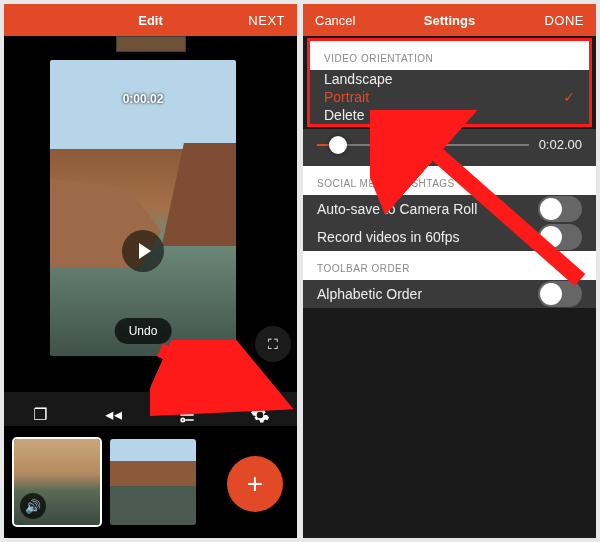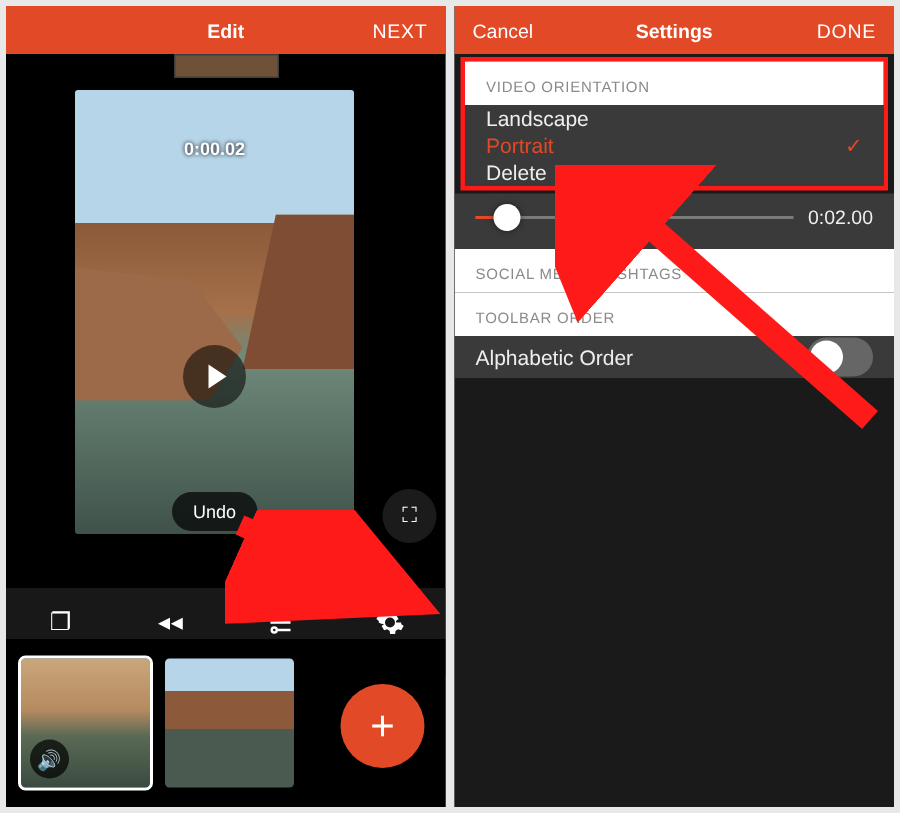--- a/index.html
+++ b/index.html
@@ -14,21 +14,21 @@
   .hdr .right { font-weight: 400; letter-spacing: 0.5px; }
   
   .left-body { position: relative; height: calc(100% - 32px); background:#000; }
   .thumb-strip-top { position:absolute; top:0; left:50%; transform:translateX(-50%); width:70px; height:16px; background:#7a5a3c; opacity:0.9; border:1px solid #444; }
   .preview { position:absolute; top:24px; left:46px; width:186px; height:296px; background: linear-gradient(to bottom, #b6d5e8 0%, #b6d5e8 30%, #8c5a3a 30%, #a5704a 50%, #6f8a7a 60%, #3f524a 100%); border-radius:2px; }
   .canyon-shape { position:absolute; left:0; top:40%; width:60%; height:30%; background:#9c6a48; clip-path: polygon(0 0, 70% 10%, 100% 60%, 80% 100%, 0 100%); }
   .canyon-shape2 { position:absolute; right:0; top:28%; width:40%; height:35%; background:#7f4d33; clip-path: polygon(30% 0, 100% 0, 100% 100%, 0 100%); }
   .timestamp { position:absolute; top:32px; left:50%; transform:translateX(-50%); color:#fff; font-size:12px; font-weight:600; text-shadow:0 0 3px #000; }
   .play-circle { position:absolute; top:170px; left:50%; transform:translateX(-50%); width:42px; height:42px; border-radius:50%; background:rgba(0,0,0,0.55); display:flex; align-items:center; justify-content:center; cursor:pointer; }
   .play-triangle { width:0; height:0; border-left:12px solid #fff; border-top:8px solid transparent; border-bottom:8px solid transparent; margin-left:3px; }
-  .undo-del { position:absolute; bottom:2px; left:50%; transform:translateX(-50%); display:flex; gap:24px; }
+  .undo-del { position:absolute; bottom:12px; left:50%; transform:translateX(-50%); display:flex; gap:24px; }
   .pill { background:rgba(0,0,0,0.7); color:#fff; font-size:12px; padding:6px 14px; border-radius:20px; cursor:pointer; }
   .fullscreen-btn { position:absolute; right:6px; top:290px; width:36px; height:36px; border-radius:50%; background:rgba(30,30,30,0.9); display:flex; align-items:center; justify-content:center; cursor:pointer; }
   .fs-icon::before { content:"⛶"; color:#fff; font-size:14px; }
   
   .toolbar { position:absolute; top:356px; left:0; right:0; height:58px; background:#181818; display:flex; }
   .tool { flex:1; color:#ccc; display:flex; flex-direction:column; align-items:center; justify-content:center; gap:4px; font-size:8px; letter-spacing:0.5px; cursor:pointer; }
   .tool svg, .tool .glyph { width:20px; height:20px; display:flex; align-items:center; justify-content:center; font-size:16px; color:#fff; }
   
   .clips { position:absolute; bottom:0; left:0; right:0; height:112px; background:#000; display:flex; align-items:center; gap:10px; padding:8px 10px; }
   .clip { width:86px; height:86px; background:#5a4a3a; border-radius:3px; position:relative; }
@@ -155,20 +155,34 @@
       <div class="slider-row">
         <div class="slider">
           <div class="slider-fill"></div>
           <div class="slider-thumb"></div>
         </div>
         <span class="slider-val">0:02.00</span>
       </div>
 
       <div class="section-header">SOCIAL MEDIA HASHTAGS</div>
 
+      <div class="group">
+        <div class="row">
+          <span>Auto-save to Camera Roll</span>
+          <div class="toggle">
+              <div class="knob"></div>
+            </div>
+        </div>
+        <div class="row">
+          <span>Record videos in 60fps</span>
+          <div class="toggle">
+              <div class="knob"></div>
+            </div>
+        </div>
+      </div>
 
       <div class="section-header">TOOLBAR ORDER</div>
       <div class="group">
         <div class="row">
           <span>Alphabetic Order</span>
           <div class="toggle">
               <div class="knob"></div>
             </div>
         </div>
       </div>

